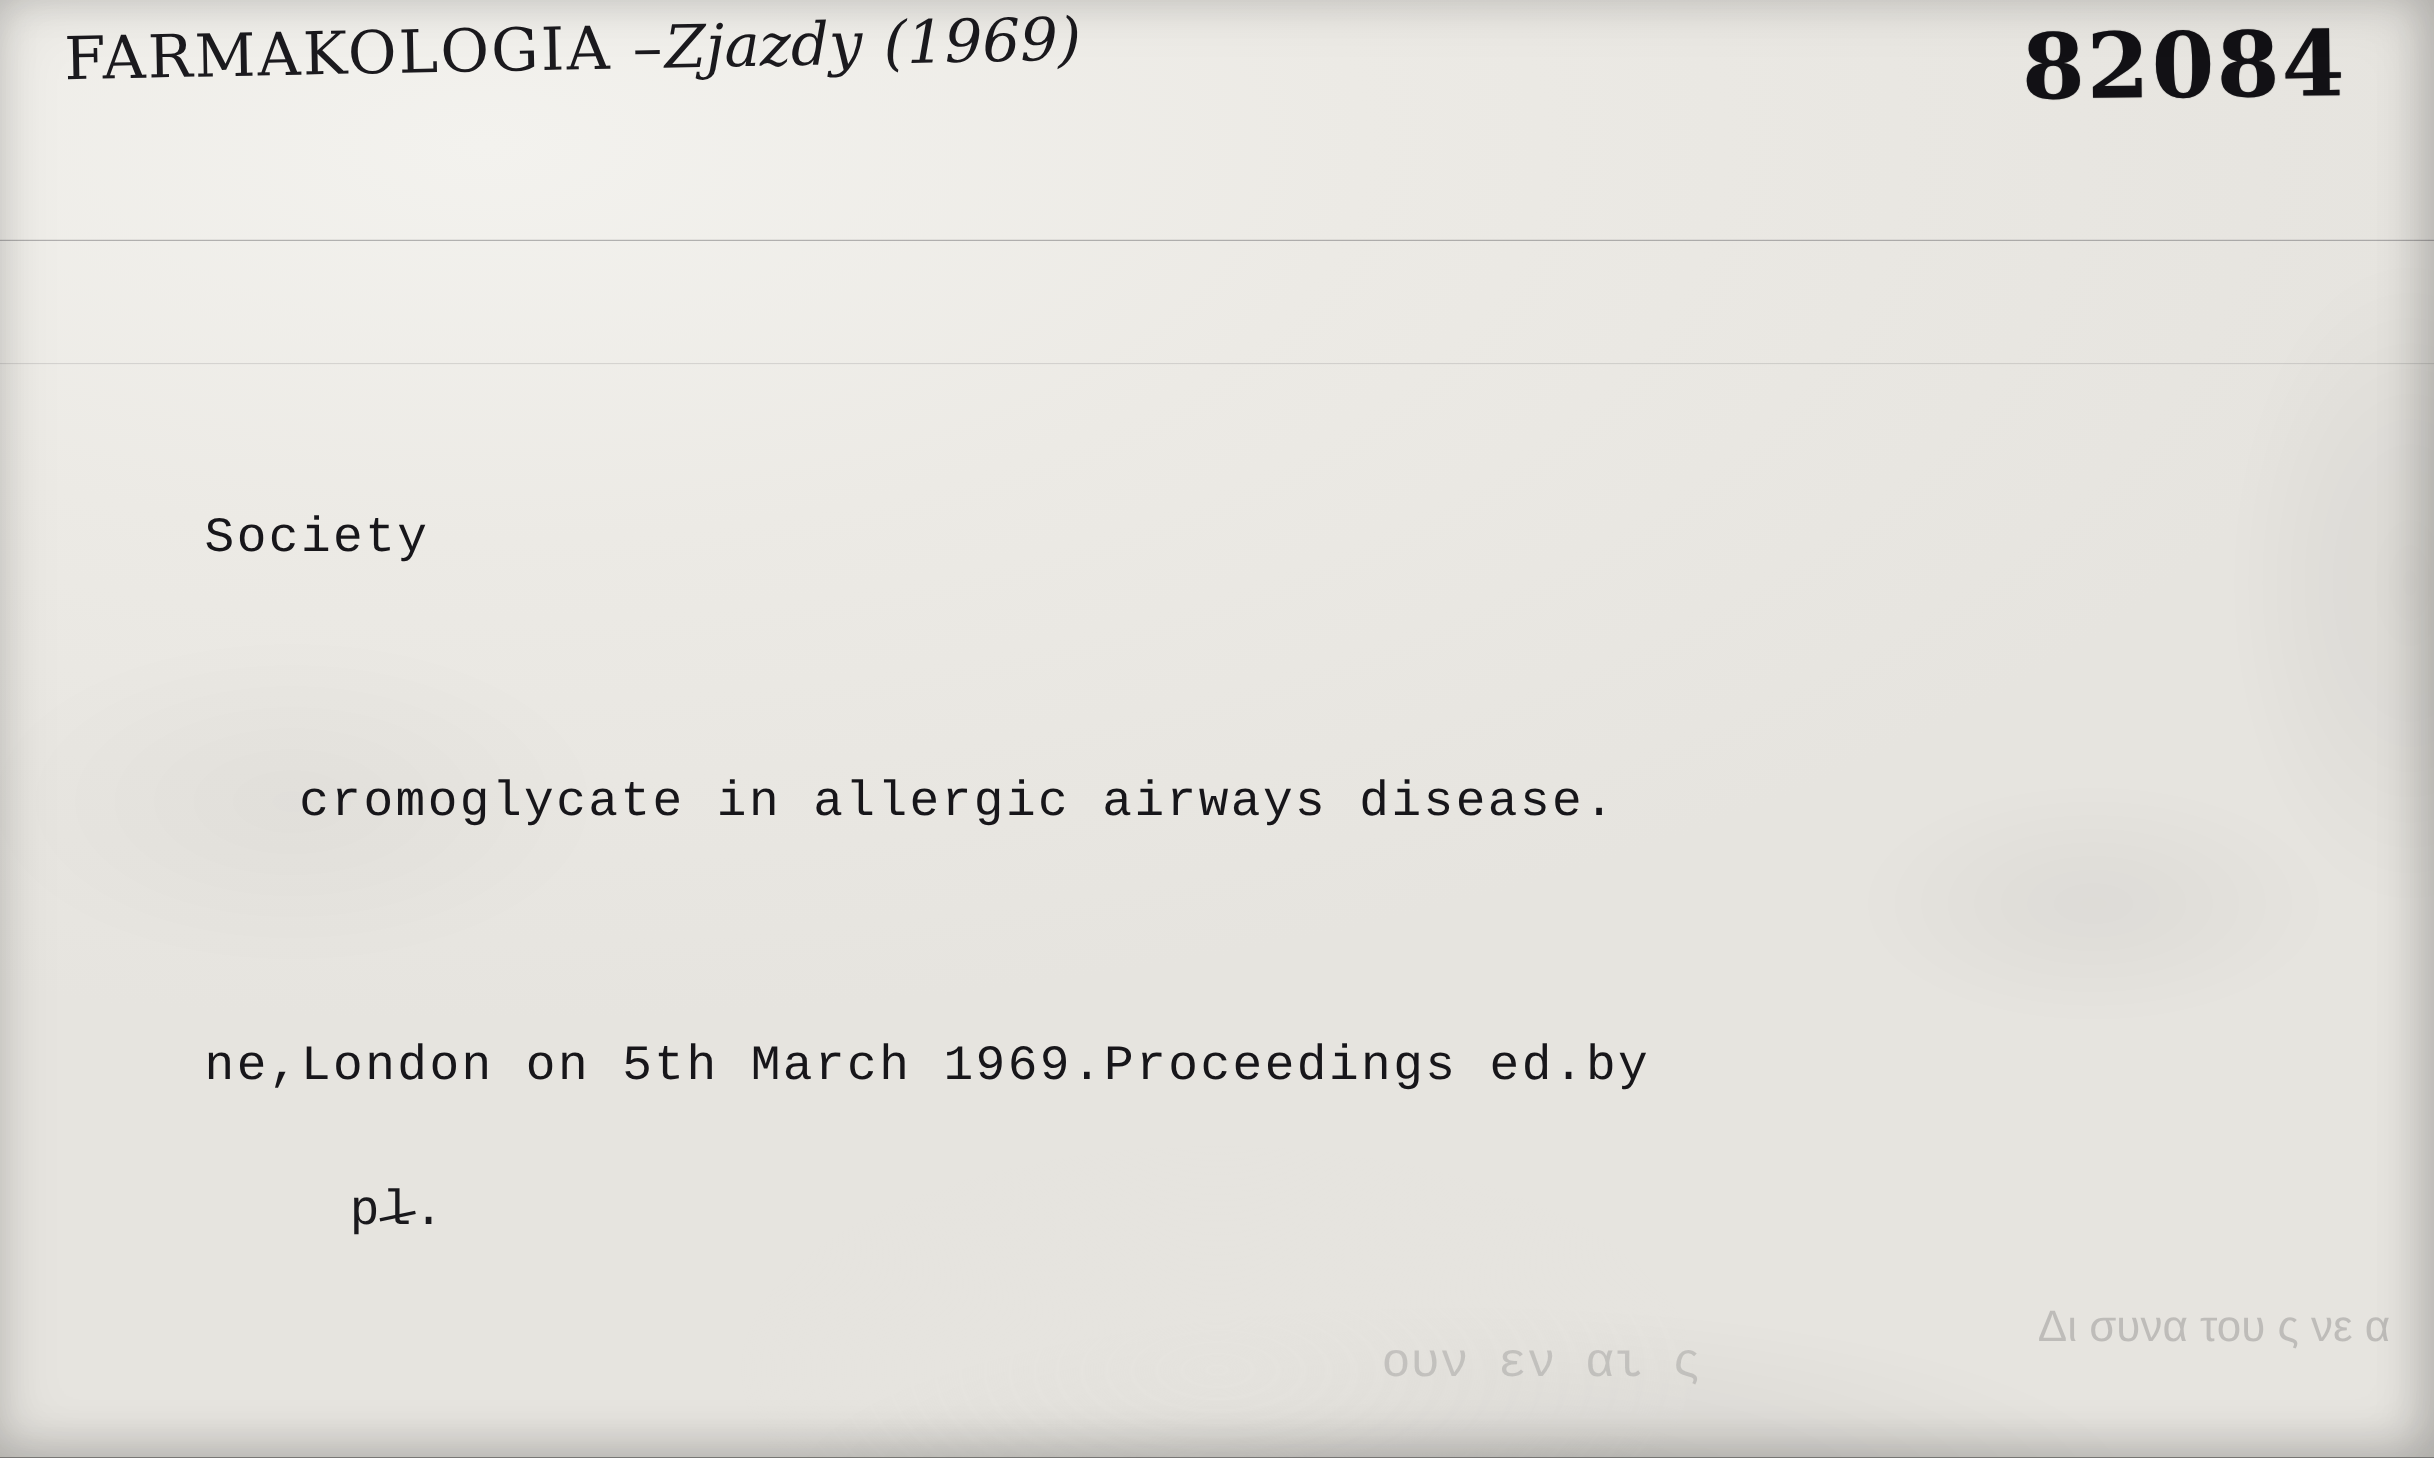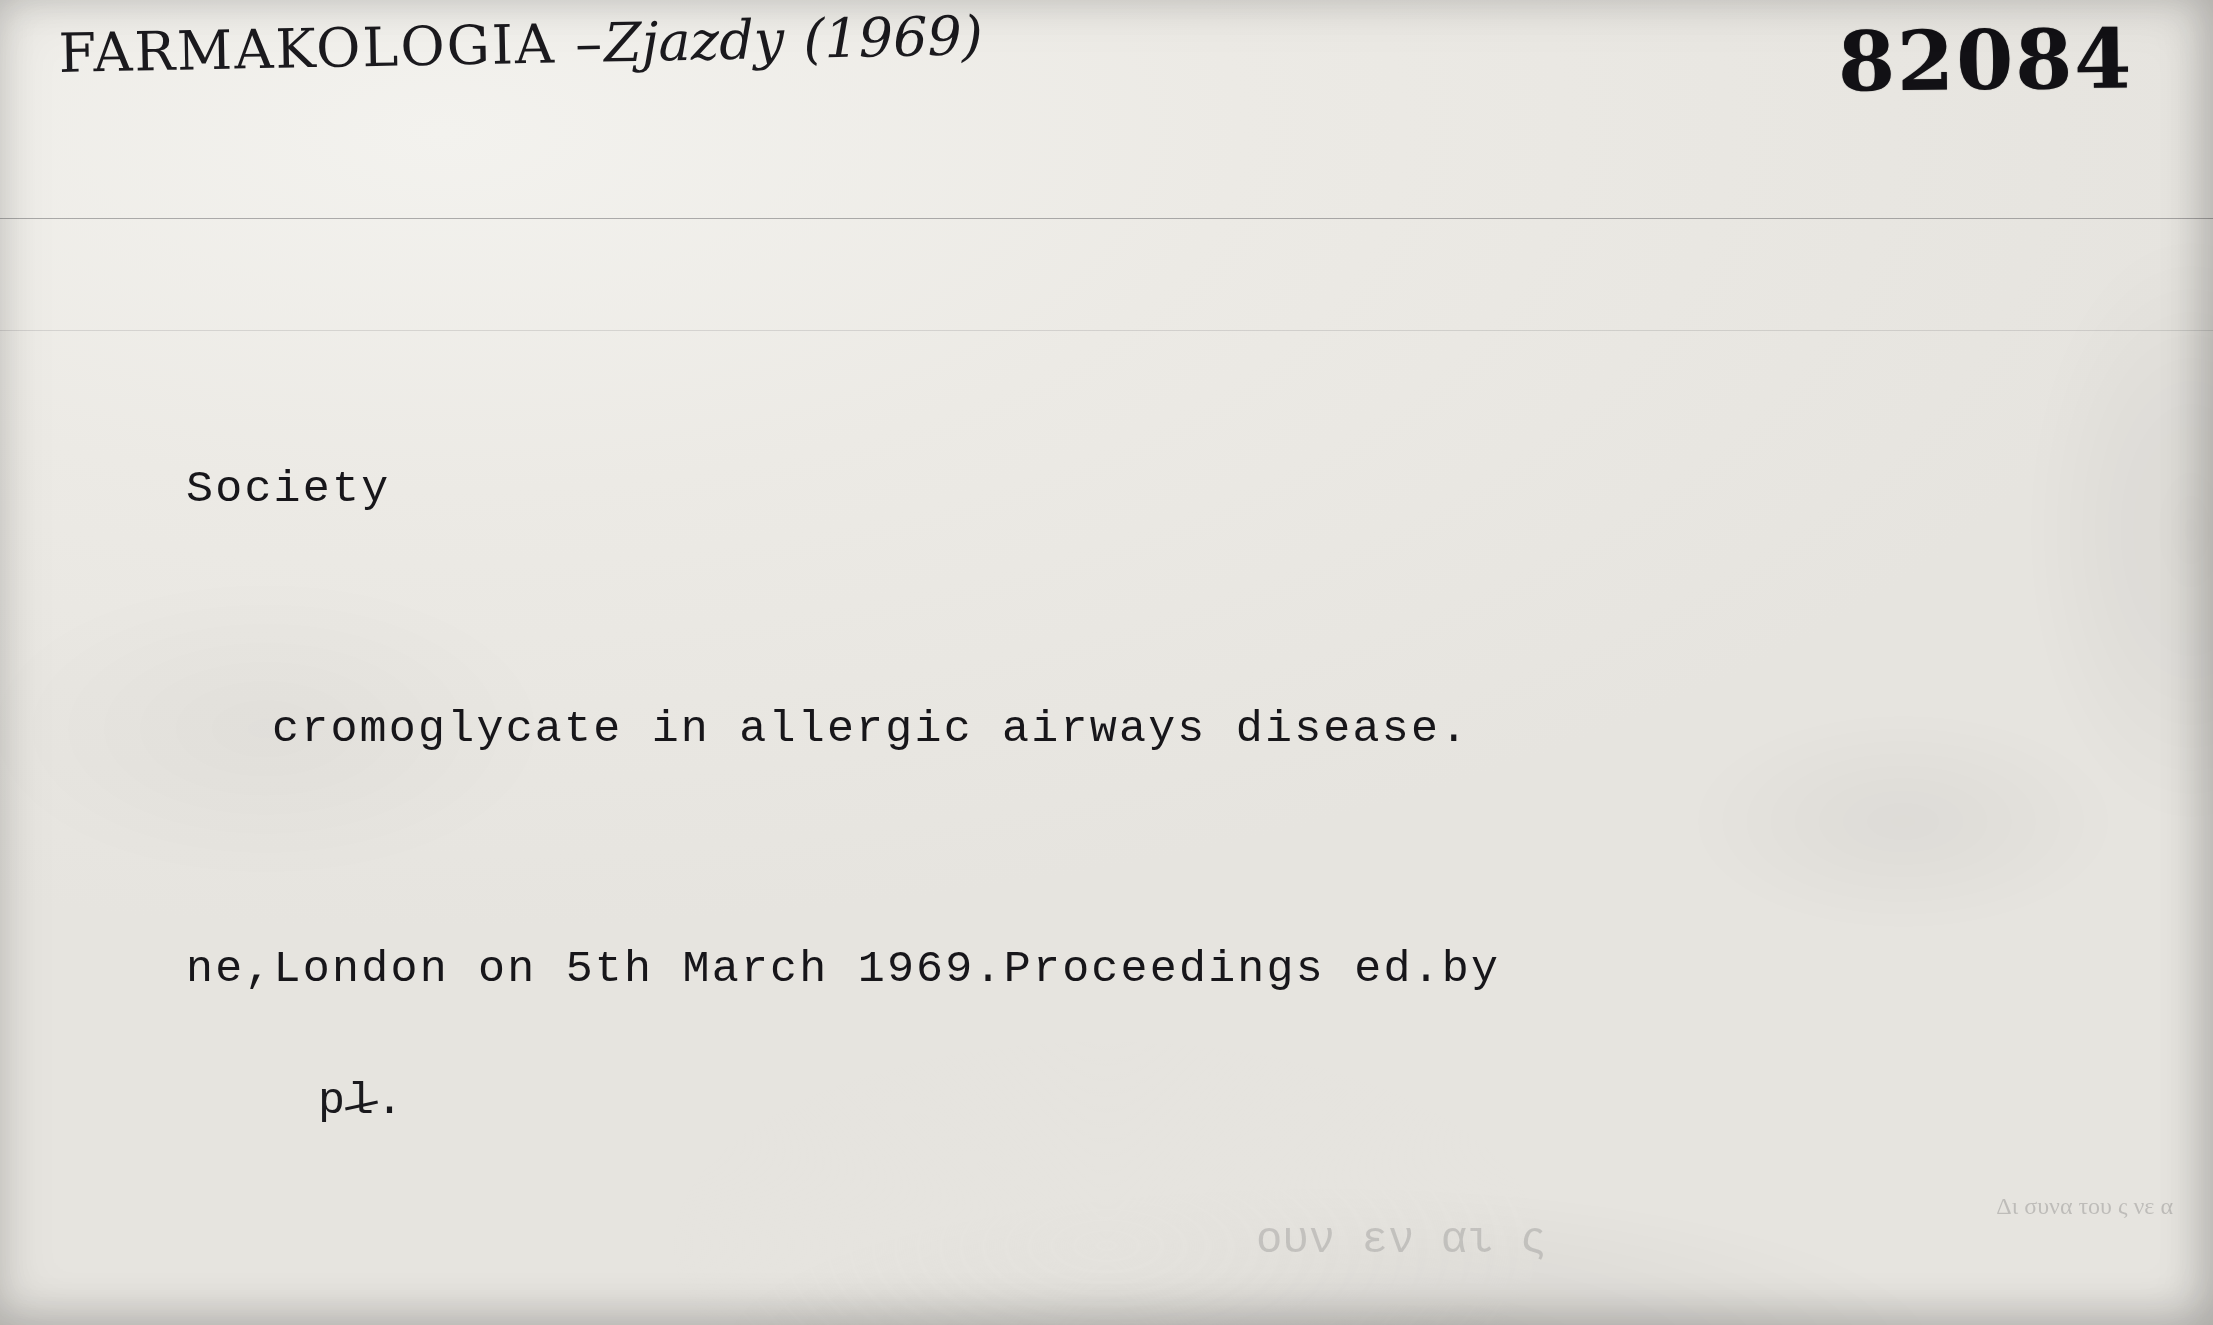--- a/index.html
+++ b/index.html
@@ -126,22 +126,22 @@
     background: #1a191d;
     transform: rotate(-12deg);
   }
 
   
   .showthrough {
     position: absolute;
     left: 1132px;
     top: 1180px;
     right: 40px;
-    font-family: Liberation Serif, serif;
-    font-size: 24px;
+    font-family: Liberation Sans, sans-serif;
+    font-size: 40px;
     line-height: 52px;
     color: rgba(30,30,35,0.20);
     white-space: pre;
     text-align: right;
     pointer-events: none;
   }
   .showthrough2 {
     position: absolute;
     left: 1240px;
     top: 1215px;

